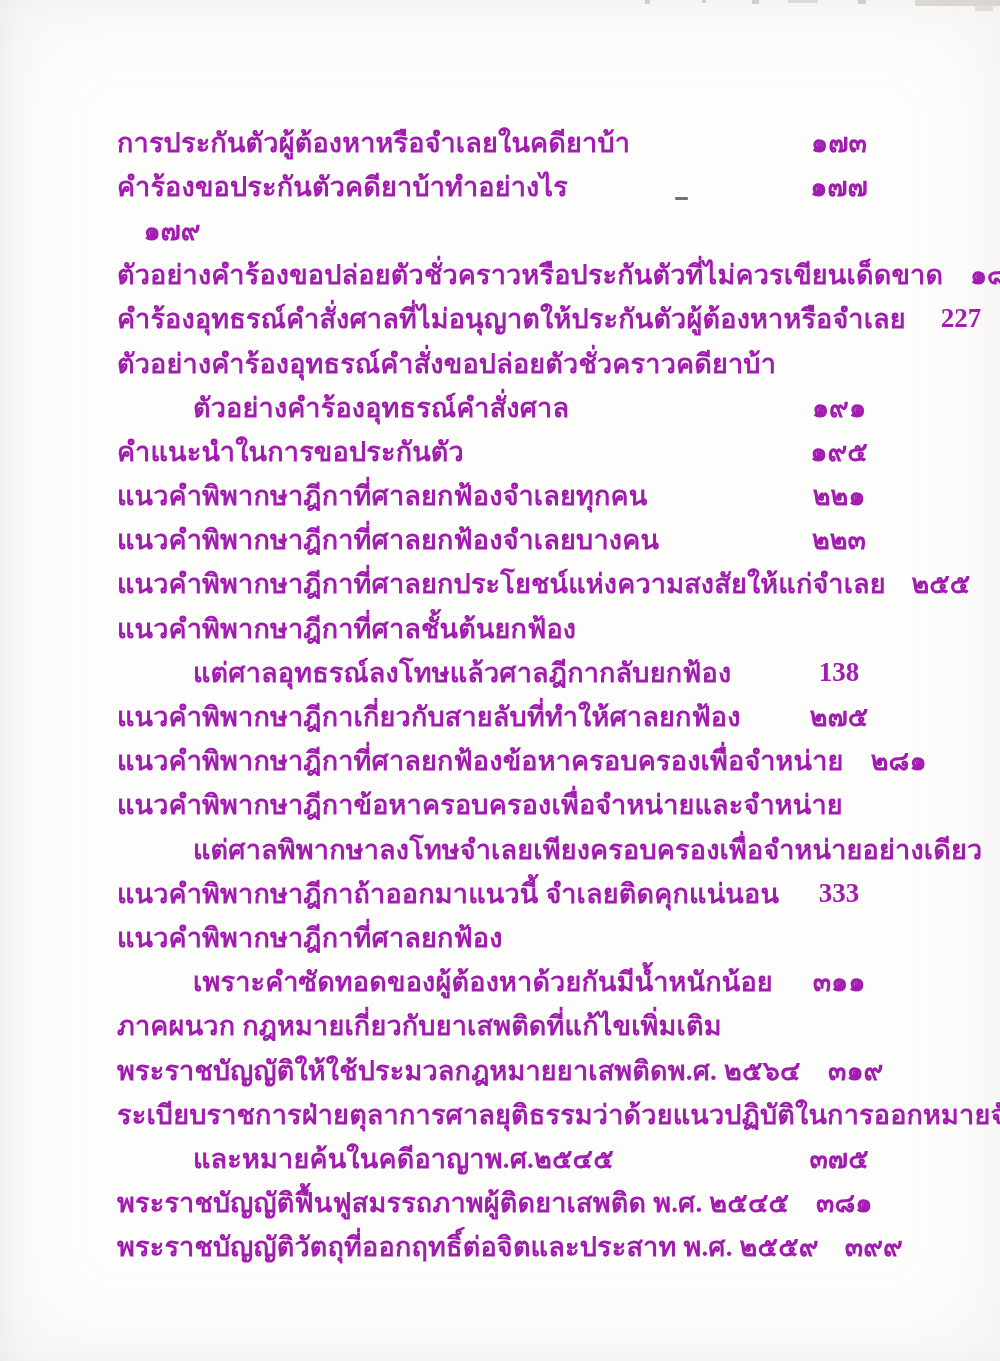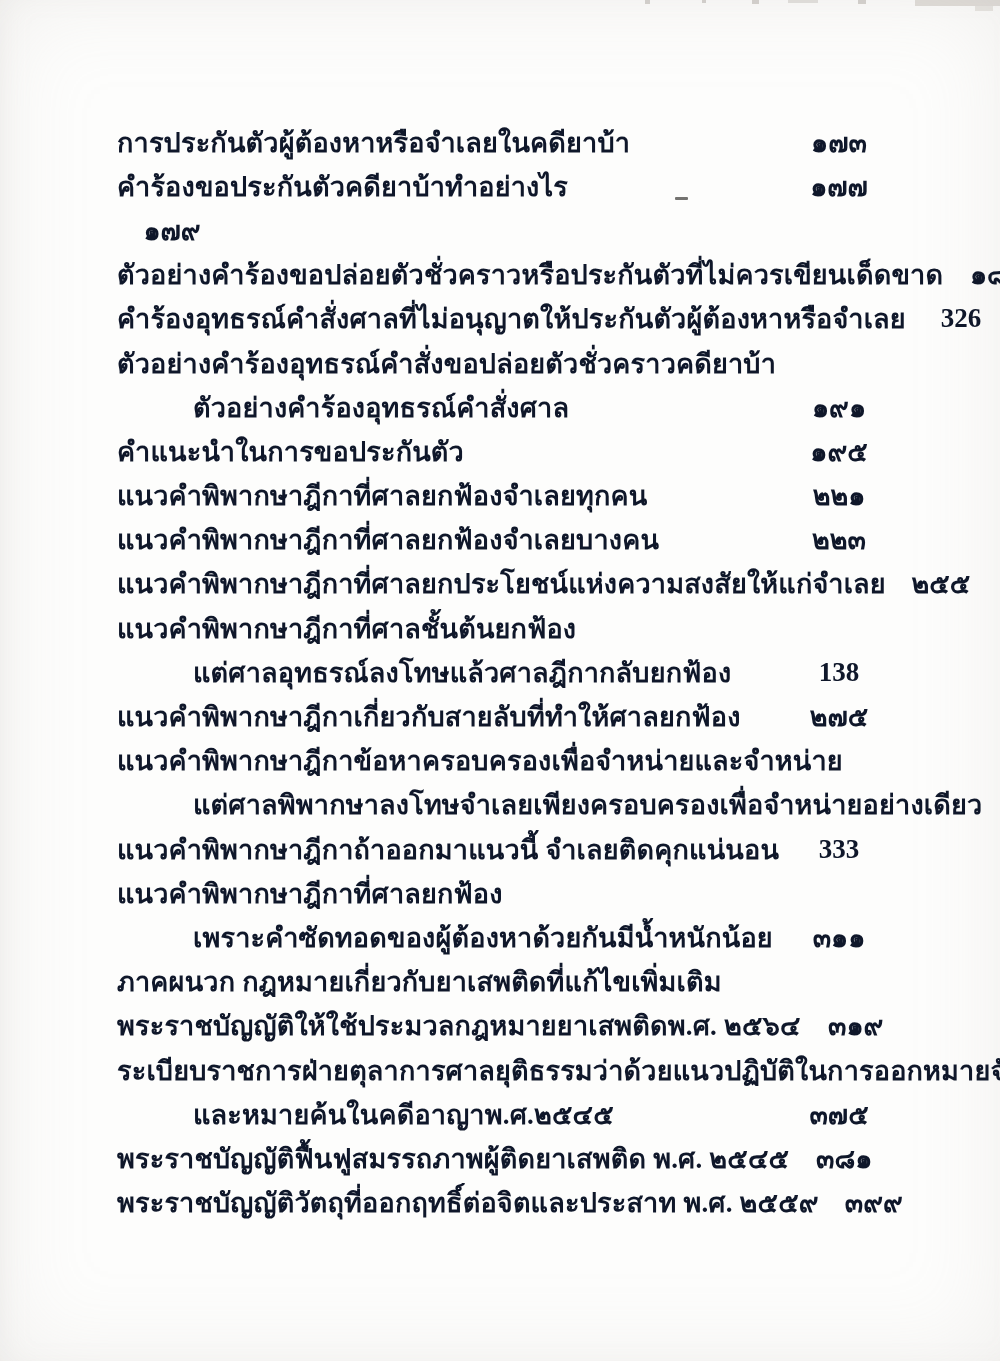--- a/index.html
+++ b/index.html
@@ -25,21 +25,21 @@
     position: absolute;
     left: 117px;
     top: 120px;
     width: 757px; 
   }
   .toc-row {
     display: flex;
     justify-content: space-between;
     align-items: center;
     height: 44.2px;
-    color: #0f172a;
+    color: #a21caf;
     font-size: 27px;
     font-weight: 600;
     white-space: nowrap;
   }
   .toc-row.indent .toc-title {
     padding-left: 76px;
   }
   .toc-title {
     flex: 1 1 auto;
     overflow: visible;
@@ -107,21 +107,21 @@
     <span class="toc-page">๑๗๙</span>
   </div>
 
   <div class="toc-row">
     <span class="toc-title">ตัวอย่างคำร้องขอปล่อยตัวชั่วคราวหรือประกันตัวที่ไม่ควรเขียนเด็ดขาด</span>
     <span class="toc-page">๑๘๓</span>
   </div>
 
   <div class="toc-row">
     <span class="toc-title">คำร้องอุทธรณ์คำสั่งศาลที่ไม่อนุญาตให้ประกันตัวผู้ต้องหาหรือจำเลย</span>
-    <span class="toc-page">326</span>
+    <span class="toc-page">227</span>
   </div>
 
   <div class="toc-row">
     <span class="toc-title">ตัวอย่างคำร้องอุทธรณ์คำสั่งขอปล่อยตัวชั่วคราวคดียาบ้า</span>
     <span class="toc-page"></span>
   </div>
 
   <div class="toc-row indent">
     <span class="toc-title">ตัวอย่างคำร้องอุทธรณ์คำสั่งศาล</span>
     <span class="toc-page">๑๙๑</span>
@@ -155,20 +155,24 @@
   <div class="toc-row indent">
     <span class="toc-title">แต่ศาลอุทธรณ์ลงโทษแล้วศาลฎีกากลับยกฟ้อง</span>
     <span class="toc-page">138</span>
   </div>
 
   <div class="toc-row">
     <span class="toc-title">แนวคำพิพากษาฎีกาเกี่ยวกับสายลับที่ทำให้ศาลยกฟ้อง</span>
     <span class="toc-page">๒๗๕</span>
   </div>
 
+  <div class="toc-row">
+    <span class="toc-title">แนวคำพิพากษาฎีกาที่ศาลยกฟ้องข้อหาครอบครองเพื่อจำหน่าย</span>
+    <span class="toc-page">๒๘๑</span>
+  </div>
 
   <div class="toc-row">
     <span class="toc-title">แนวคำพิพากษาฎีกาข้อหาครอบครองเพื่อจำหน่ายและจำหน่าย</span>
     <span class="toc-page"></span>
   </div>
 
   <div class="toc-row indent">
     <span class="toc-title">แต่ศาลพิพากษาลงโทษจำเลยเพียงครอบครองเพื่อจำหน่ายอย่างเดียว</span>
     <span class="toc-page">๒๙๓</span>
   </div>

